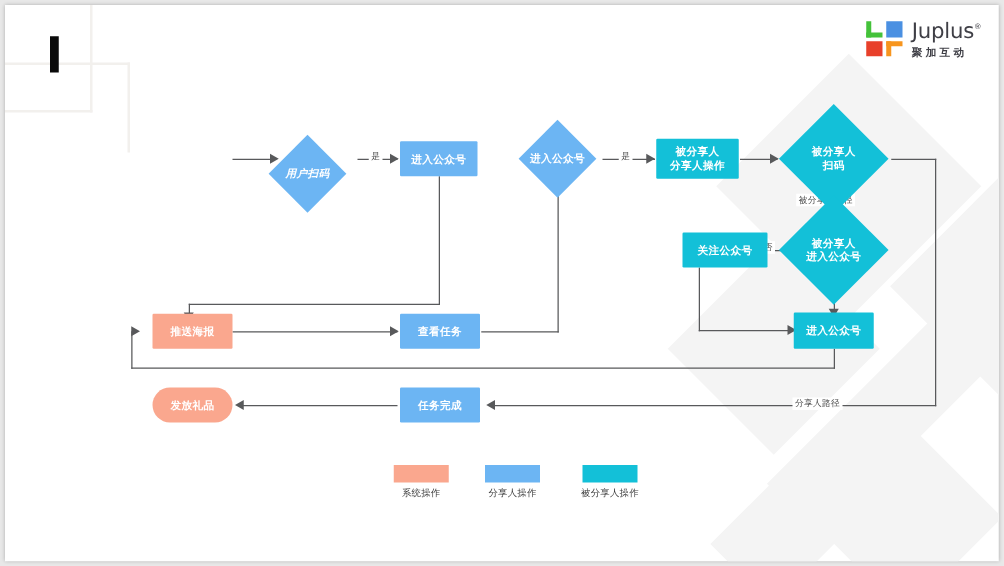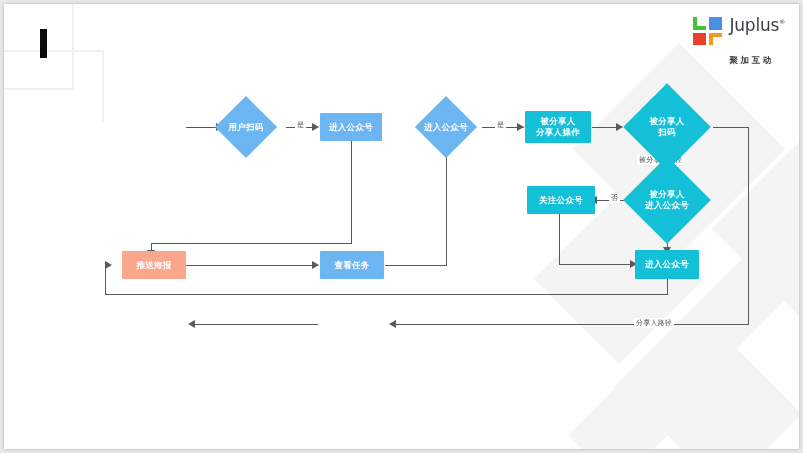--- a/index.html
+++ b/index.html
@@ -97,21 +97,21 @@
   .lg-sw { width: 44px; height: 14px; }
   .lg-tx { font-size: 7.5px; color: #3c3c3c; margin-top: 4px; white-space: nowrap; letter-spacing: 0.2px; }
 
   
   #logo { position: absolute; right: 14px; top: 13px; display: flex; align-items: flex-start; z-index: 9; }
   .logo-mark { position: relative; width: 30px; height: 28px; margin-right: 6px; }
   .lm { position: absolute; }
   .logo-text { display: flex; flex-direction: column; }
   .logo-word { font-size: 17px; color: #3f3f46; letter-spacing: -0.2px; font-family: "DejaVu Sans", sans-serif; line-height: 1; position: relative; }
   .logo-reg { font-size: 6px; vertical-align: super; }
-  .logo-cn { font-size: 8.5px; color: #3f3f46; letter-spacing: 2.6px; margin-top: 21px; font-weight: 600; }
+  .logo-cn { font-size: 8.5px; color: #3f3f46; letter-spacing: 2.6px; margin-top: 3px; font-weight: 600; }
 </style>
 </head>
 <body>
 
 <div id="page">
 
   <div class="wm wm-diag" style="left:600px; top:70px; width:150px; height:150px;"></div>
   <div class="wm wm-diag" style="left:555px; top:215px; width:120px; height:120px;"></div>
   <div class="wm wm-diag" style="left:600px; top:300px; width:210px; height:60px;"></div>
   <div class="wm wm-diag" style="left:665px; top:355px; width:110px; height:110px;"></div>
@@ -190,21 +190,21 @@
   <div class="arrow ar-l" style="left:184px; top:315.5px;"></div>
 
   <div class="elabel" style="left:291px; top:116px;">是</div>
   <div class="elabel" style="left:491px; top:116px;">是</div>
   <div class="elabel" style="left:605px; top:189px;">否</div>
   <div class="elabel" style="left:656px; top:222px;">是</div>
   <div class="elabel" style="left:633px; top:151px;">被分享人路径</div>
   <div class="elabel" style="left:630px; top:314px;">分享人路径</div>
 
 
-  <div class="diamond d-blue" style="left:220px; top:101px; width:44px; height:44px;">
+  <div class="diamond d-blue" style="left:220px; top:113px; width:44px; height:44px;font-style:italic;">
     <div class="shape"></div>
     <div class="dlabel">用户扫码</div>
   </div>
 
   <div class="node rect blue" style="left:316px; top:109px; width:62px; height:28px;">
     <span>进入公众号</span>
   </div>
 
   <div class="diamond d-blue" style="left:420px; top:101px; width:44px; height:44px;">
     <div class="shape"></div>
@@ -227,32 +227,52 @@
   </div>
 
   <div class="diamond d-cyan" style="left:632px; top:165px; width:62px; height:62px;">
     <div class="shape"></div>
     <div class="dlabel">
       <span>被分享人</span><br>
       <span>进入公众号</span>
     </div>
   </div>
 
-  <div class="node rect cyan" style="left:523px; top:182px; width:68px; height:28px;align-items:center;">
+  <div class="node rect cyan" style="left:542px; top:182px; width:68px; height:28px;align-items:center;">
     <span>关注公众号</span>
   </div>
 
   <div class="node rect cyan" style="left:631px; top:246px; width:64px; height:29px;">
     <span>进入公众号</span>
   </div>
 
   <div class="node rect blue" style="left:316px; top:247px; width:64px; height:28px;">
     <span>查看任务</span>
   </div>
 
   <div class="node rect salmon" style="left:118px; top:247px; width:64px; height:28px;">
     <span>推送海报</span>
   </div>
 
-
-
+  <div class="node rect blue" style="left:316px; top:306px; width:64px; height:28px;">
+    <span>任务完成</span>
+  </div>
+
+  <div class="node pill salmon" style="left:118px; top:306px; width:64px; height:28px;">
+    <span>发放礼品</span>
+  </div>
+
+  <div class="legend" style="left:300px; top:368px; width:220px; height:40px;">
+    <div class="lg-item" style="left:5px; top:0px; width:56px;">
+      <div class="lg-sw" style="background:#faa78e; margin:0 auto;"></div>
+      <div class="lg-tx">系统操作</div>
+    </div>
+    <div class="lg-item" style="left:78px; top:0px; width:56px;">
+      <div class="lg-sw" style="background:#6cb5f3; margin:0 auto;"></div>
+      <div class="lg-tx">分享人操作</div>
+    </div>
+    <div class="lg-item" style="left:152px; top:0px; width:64px;">
+      <div class="lg-sw" style="background:#13c0d8; margin:0 auto;"></div>
+      <div class="lg-tx">被分享人操作</div>
+    </div>
+  </div>
 
 </div>
 
 </body></html>

